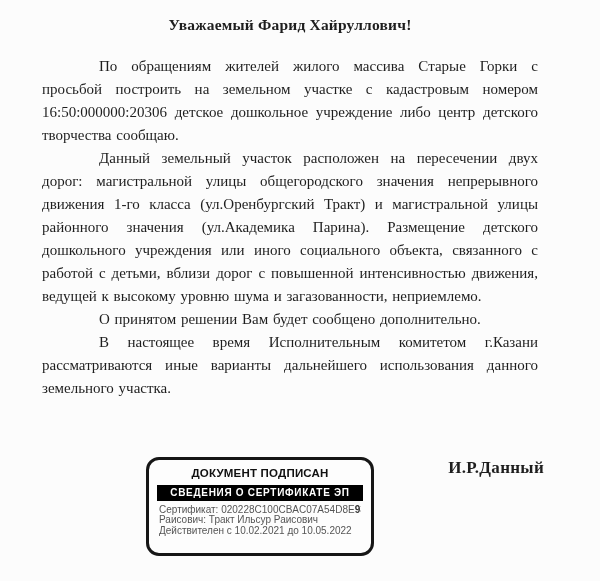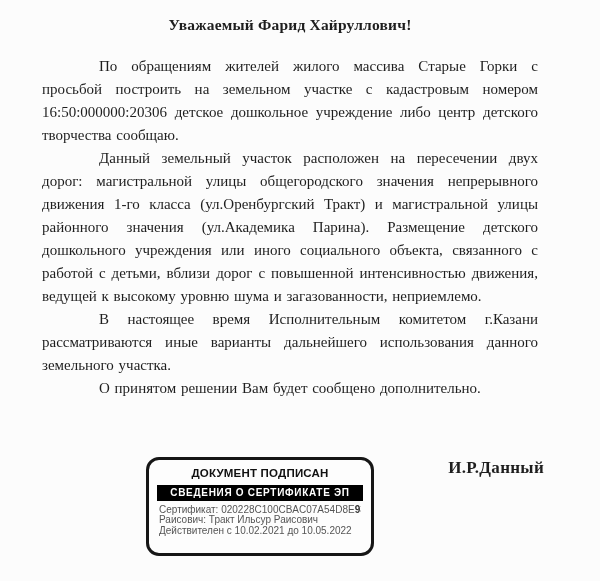--- a/index.html
+++ b/index.html
@@ -91,23 +91,23 @@
 <body>
 
 <div class="page">
 
   <h1 class="salutation">Уважаемый Фарид Хайруллович!</h1>
 
   <p class="para">По обращениям жителей жилого массива Старые Горки с просьбой построить на земельном участке с кадастровым номером 16:50:000000:20306 детское дошкольное учреждение либо центр детского творчества сообщаю.</p>
 
   <p class="para">Данный земельный участок расположен на пересечении двух дорог: магистральной улицы общегородского значения непрерывного движения 1-го класса (ул.Оренбургский Тракт) и магистральной улицы районного значения (ул.Академика Парина). Размещение детского дошкольного учреждения или иного социального объекта, связанного с работой с детьми, вблизи дорог с повышенной интенсивностью движения, ведущей к высокому уровню шума и загазованности, неприемлемо.</p>
 
+  <p class="para">О принятом решении Вам будет сообщено дополнительно.</p>
+
   <p class="para">В настоящее время Исполнительным комитетом г.Казани рассматриваются иные варианты дальнейшего использования данного земельного участка.</p>
-
-  <p class="para">О принятом решении Вам будет сообщено дополнительно.</p>
 
   <div class="signature">И.Р.Данный</div>
 
   <div class="stamp">
     <div class="stamp-title">
       <span>ДОКУМЕНТ ПОДПИСАН</span><br>
     </div>
 
     <div class="stamp-bar">СВЕДЕНИЯ О СЕРТИФИКАТЕ ЭП</div>
 

